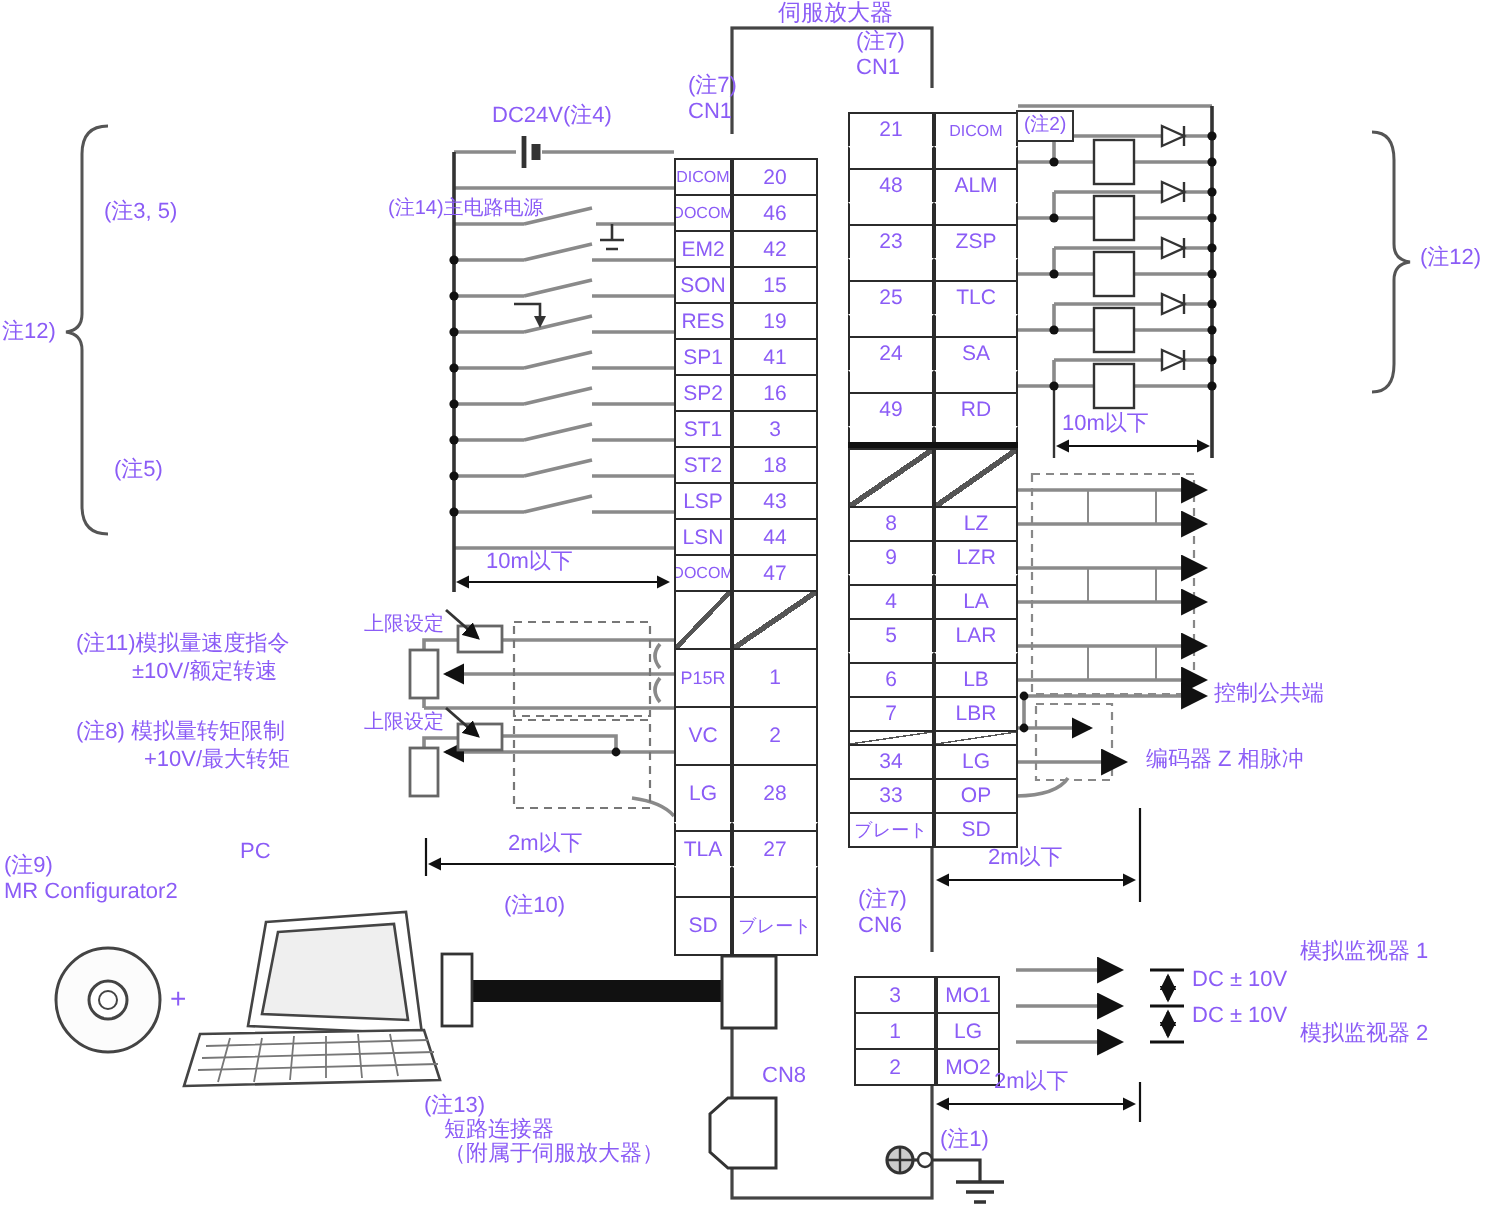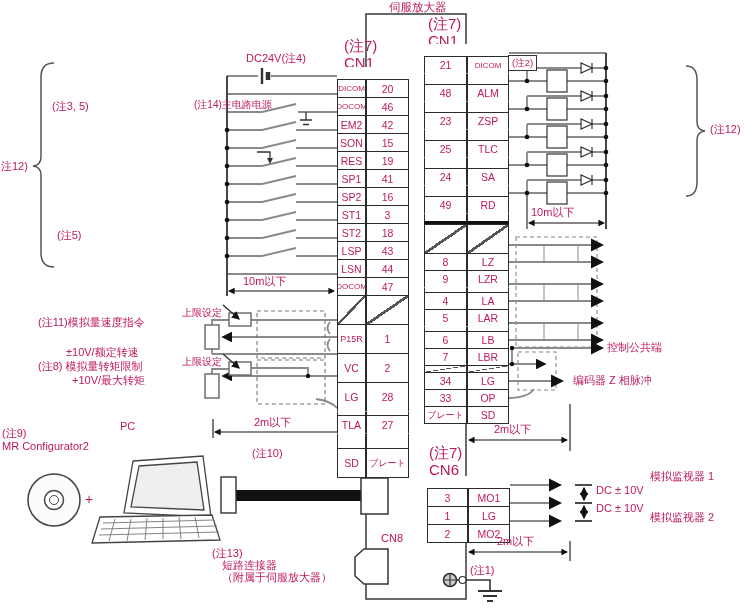--- a/index.html
+++ b/index.html
@@ -1,30 +1,30 @@
 <!DOCTYPE html>
 <html><head>
 <meta charset="utf-8">
 <style>
   html,body{margin:0;padding:0;background:#fff}
   #stage{position:relative;width:745px;height:612px;background:#fff;overflow:hidden;
-         font-family:"Liberation Sans","DejaVu Sans",sans-serif;color:#be185d}
+         font-family:"Liberation Sans","DejaVu Sans",sans-serif;color:#8b5cf6}
   .t{position:absolute;font-size:11px;line-height:1.2;white-space:nowrap}
   .t.small{font-size:10px}
   .t.big{font-size:11.5px}
   svg{position:absolute;left:0;top:0}
   
   .tbl{position:absolute;background:#fff}
   .row{display:flex;margin-top:-1px}
   .row:first-of-type{margin-top:12px}
   .c{box-sizing:border-box;border:1px solid #2b2b2b;display:flex;align-items:center;
      justify-content:center;background:#fff;font-size:10.5px;overflow:hidden}
   .lt .c1{width:29px}.lt .c2{width:43px}
   .rt .c1{width:43px}.rt .c2{width:42px}
-  .ct .c1{width:41px}.ct .c2{width:42px}
+  .ct .c1{width:41px}.ct .c2{width:32px}
   .t-m>.c{height:19px}
   .t-diag>.c{height:30px}
   .t-a>.c{height:30px}
   .t-a2>.c{height:19px}
   .t-g4>.c{height:5px}
   .t-g15>.c{height:16px}
   .t-r>.c{height:18px}
   .t-s>.c{height:12px}
   .t-s2>.c{height:9px}
   .t-thick>.c{height:4px;background:#111;border-color:#111}
@@ -42,21 +42,21 @@
   .outs>div:nth-of-type(3){top:130px}.outs>div:nth-of-type(4){top:158px}
   .outs>div:nth-of-type(5){top:179px}
   .relays>div{font-size:7px;width:18px;text-align:center;left:0}
   .relays>div:nth-of-type(1){top:77px}.relays>div:nth-of-type(2){top:105px}
   .relays>div:nth-of-type(3){top:133px}.relays>div:nth-of-type(4){top:161px}
   .relays>div:nth-of-type(5){top:189px}
   .encs>div{font-size:11px;left:0}
   .encs>div:nth-of-type(1){top:241px}.encs>div:nth-of-type(2){top:256px}
   .encs>div:nth-of-type(3){top:277px}.encs>div:nth-of-type(4){top:292px}
   .encs>div:nth-of-type(5){top:314px}.encs>div:nth-of-type(6){top:329px}
-  .hdr{position:absolute;font-size:15px;line-height:1.15;white-space:nowrap}
+  .hdr{position:absolute;font-size:11px;line-height:1.15;white-space:nowrap}
   .notebox{position:absolute;border:1px solid #333;background:#fff;font-size:9.5px;
            padding:0 3px;line-height:14px}
 </style>
 </head>
 <body>
 
 <div id="stage">
 
 <svg width="745" height="612" viewBox="0 0 745 612">
   <defs>
@@ -502,21 +502,21 @@
       <div></div>
       <div></div>
       <div></div>
       <div></div>
     </div>
 <div class="t" style="left:246px;top:52px">DC24V(注4)</div>
 <div class="t small" style="left:194px;top:99px">(注14)主电路电源</div>
 <div class="t" style="left:243px;top:275px">10m以下</div>
 
 <div class="t" style="left:38px;top:316px">(注11)模拟量速度指令</div>
-<div class="t" style="left:66px;top:346px">±10V/额定转速</div>
+<div class="t" style="left:66px;top:330px">±10V/额定转速</div>
 <div class="t" style="left:38px;top:360px">(注8) 模拟量转矩限制</div>
 <div class="t" style="left:72px;top:374px">+10V/最大转矩</div>
 <div class="t small" style="left:182px;top:307px">上限设定</div>
 <div class="t small" style="left:182px;top:356px">上限设定</div>
 <div class="t" style="left:254px;top:416px">2m以下</div>
 
 <div class="notebox" style="left:508px;top:55px">(注2)</div>
 <div class="relays" style="left:548px;top:0">
 
 <div></div>

